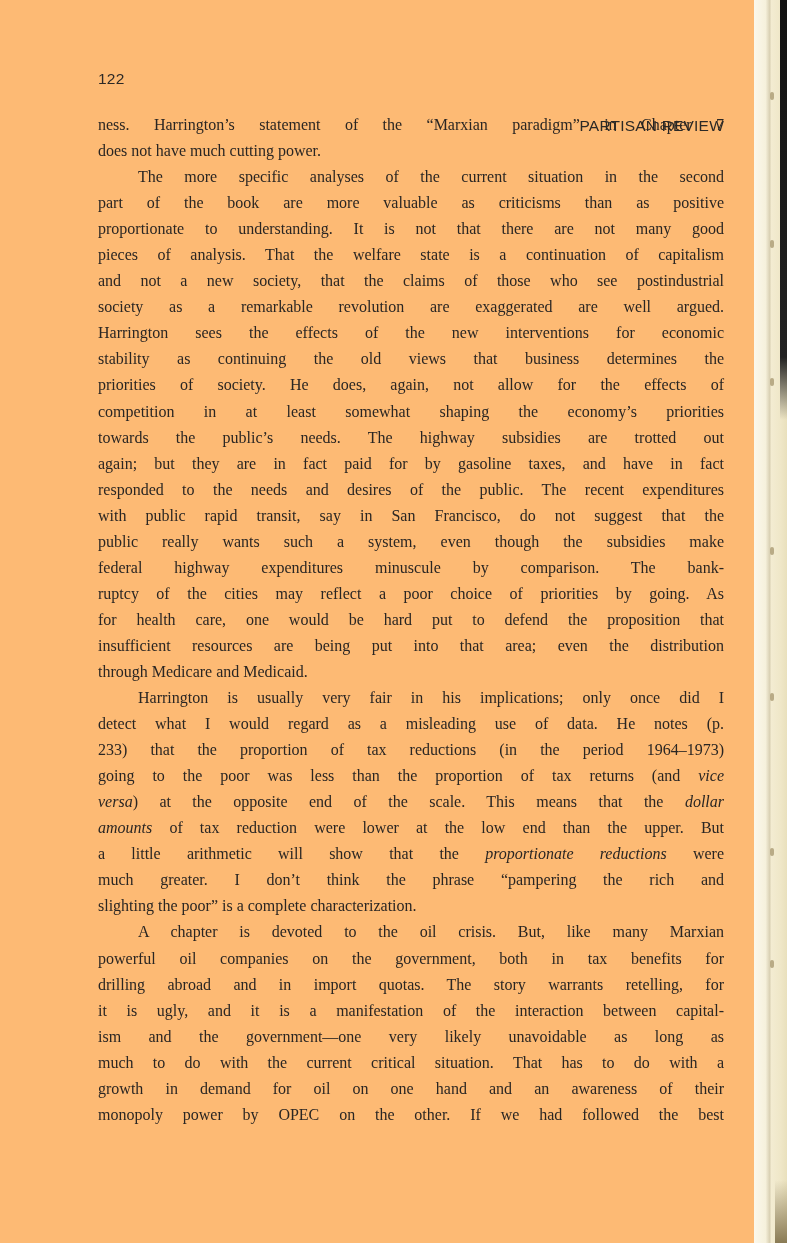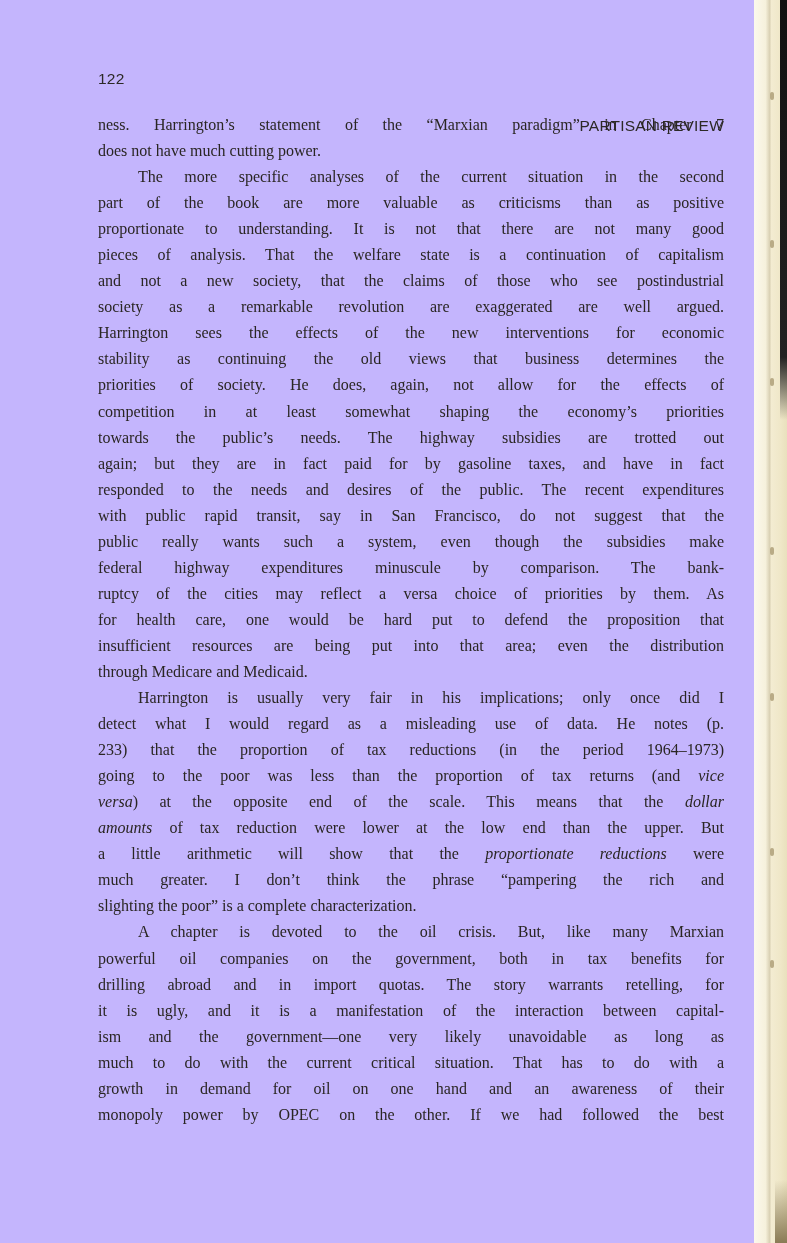--- a/index.html
+++ b/index.html
@@ -4,21 +4,21 @@
 <style>
   html, body { margin: 0; padding: 0; }
   body {
     width: 787px; height: 1243px; overflow: hidden;
     background: #ffffff; position: relative;
     font-family: "Liberation Serif", "DejaVu Serif", serif;
     color: #2a2623;
   }
   .page {
     position: absolute; left: 0; top: 0; width: 760px; height: 1243px;
-    background: #c4b5fd;
+    background: #fdba74;
   }
   .running-head {
     position: absolute; left: 98px; top: 70px; width: 626px; height: 22px;
     font-family: "Liberation Sans", "DejaVu Sans", sans-serif;
     font-size: 15.5px; letter-spacing: 0.2px; color: #2c2926;
   }
   .running-head .folio { position: absolute; left: 0; top: 0; }
   .running-head .journal { position: absolute; right: 0; top: 0; margin-top: 47px; }
   .body-text {
     position: absolute; left: 98px; top: 112px; width: 626px;
@@ -66,21 +66,21 @@
     <span class="line">Harrington sees the effects of the new interventions for economic</span>
     <span class="line">stability as continuing the old views that business determines the</span>
     <span class="line">priorities of society. He does, again, not allow for the effects of</span>
     <span class="line">competition in at least somewhat shaping the economy’s priorities</span>
     <span class="line">towards the public’s needs. The highway subsidies are trotted out</span>
     <span class="line">again; but they are in fact paid for by gasoline taxes, and have in fact</span>
     <span class="line">responded to the needs and desires of the public. The recent expenditures</span>
     <span class="line">with public rapid transit, say in San Francisco, do not suggest that the</span>
     <span class="line">public really wants such a system, even though the subsidies make</span>
     <span class="line">federal highway expenditures minuscule by comparison. The bank-</span>
-    <span class="line">ruptcy of the cities may reflect a versa choice of priorities by them. As</span>
+    <span class="line">ruptcy of the cities may reflect a poor choice of priorities by going. As</span>
     <span class="line">for health care, one would be hard put to defend the proposition that</span>
     <span class="line">insufficient resources are being put into that area; even the distribution</span>
     <span class="line last">through Medicare and Medicaid.</span>
     <span class="line indent">Harrington is usually very fair in his implications; only once did I</span>
     <span class="line">detect what I would regard as a misleading use of data. He notes (p.</span>
     <span class="line">233) that the proportion of tax reductions (in the period 1964–1973)</span>
     <span class="line"><span>going to the poor was less than the proportion of tax returns (and </span><i>vice</i></span>
     <span class="line"><i>versa</i><span>) at the opposite end of the scale. This means that the </span><i>dollar</i></span>
     <span class="line"><i>amounts</i><span> of tax reduction were lower at the low end than the upper. But</span></span>
     <span class="line"><span>a little arithmetic will show that the </span><i>proportionate reductions</i><span> were</span></span>

